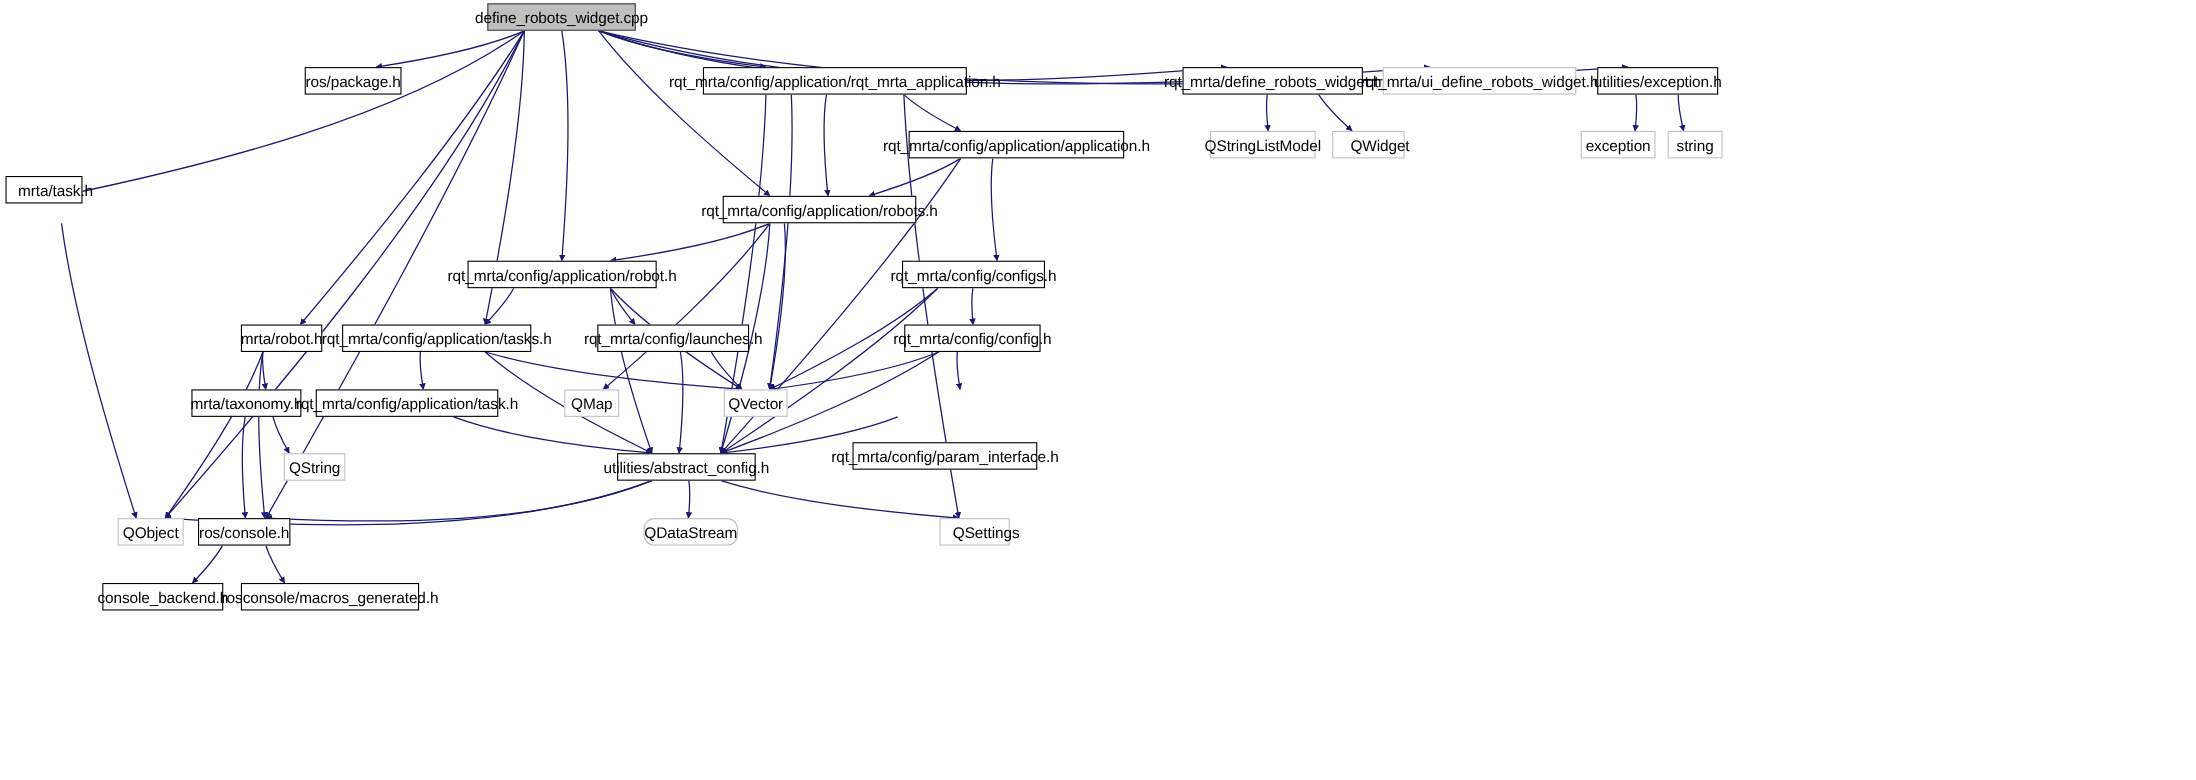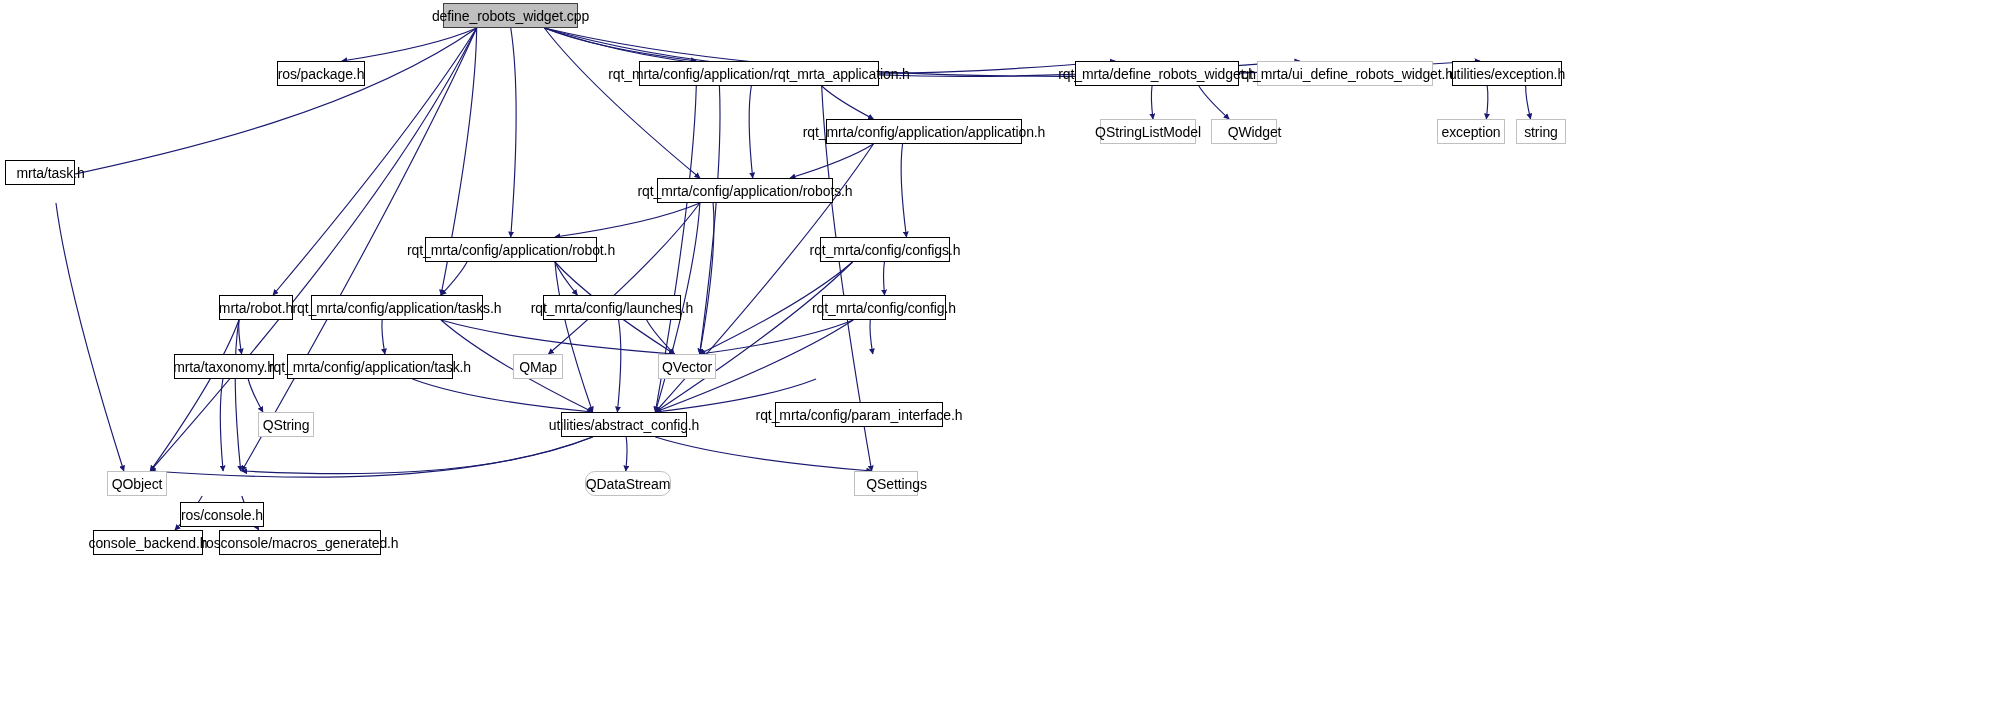--- a/index.html
+++ b/index.html
@@ -115,19 +115,19 @@
       <div class="node strong" style="left: 543px; top: 295px; width: 138px;">rqt_mrta/config/launches.h</div>
       <div class="node strong" style="left: 822px; top: 295px; width: 124px;">rqt_mrta/config/config.h</div>
       <div class="node strong" style="left: 174px; top: 354px; width: 100px;">mrta/taxonomy.h</div>
       <div class="node strong" style="left: 287px; top: 354px; width: 166px;">rqt_mrta/config/application/task.h</div>
       <div class="node grey" style="left: 513px; top: 354px; width: 50px;">QMap</div>
       <div class="node grey" style="left: 658px; top: 354px; width: 58px;">QVector</div>
       <div class="node strong" style="left: 775px; top: 354px; width: 168px; margin-top: 48px;">rqt_mrta/config/param_interface.h</div>
       <div class="node grey" style="left: 258px; top: 412px; width: 56px;">QString</div>
       <div class="node strong" style="left: 561px; top: 412px; width: 126px;">utilities/abstract_config.h</div>
       <div class="node grey" style="left: 107px; top: 471px; width: 60px;">QObject</div>
-      <div class="node strong" style="left: 180px; top: 471px; width: 84px; margin-top: 31px;">ros/console.h</div>
+      <div class="node strong" style="left: 180px; top: 471px; width: 84px;">ros/console.h</div>
       <div class="node grey" style="left: 585px; top: 471px; width: 86px; border-radius: 10px;">QDataStream</div>
       <div class="node grey" style="left: 854px; top: 471px; width: 64px; padding-left: 28px;">QSettings</div>
       <div class="node strong" style="left: 93px; top: 530px; width: 110px;">console_backend.h</div>
       <div class="node strong" style="left: 219px; top: 530px; width: 162px;">rosconsole/macros_generated.h</div>
     </div>
 </div>
 
 </body></html>

